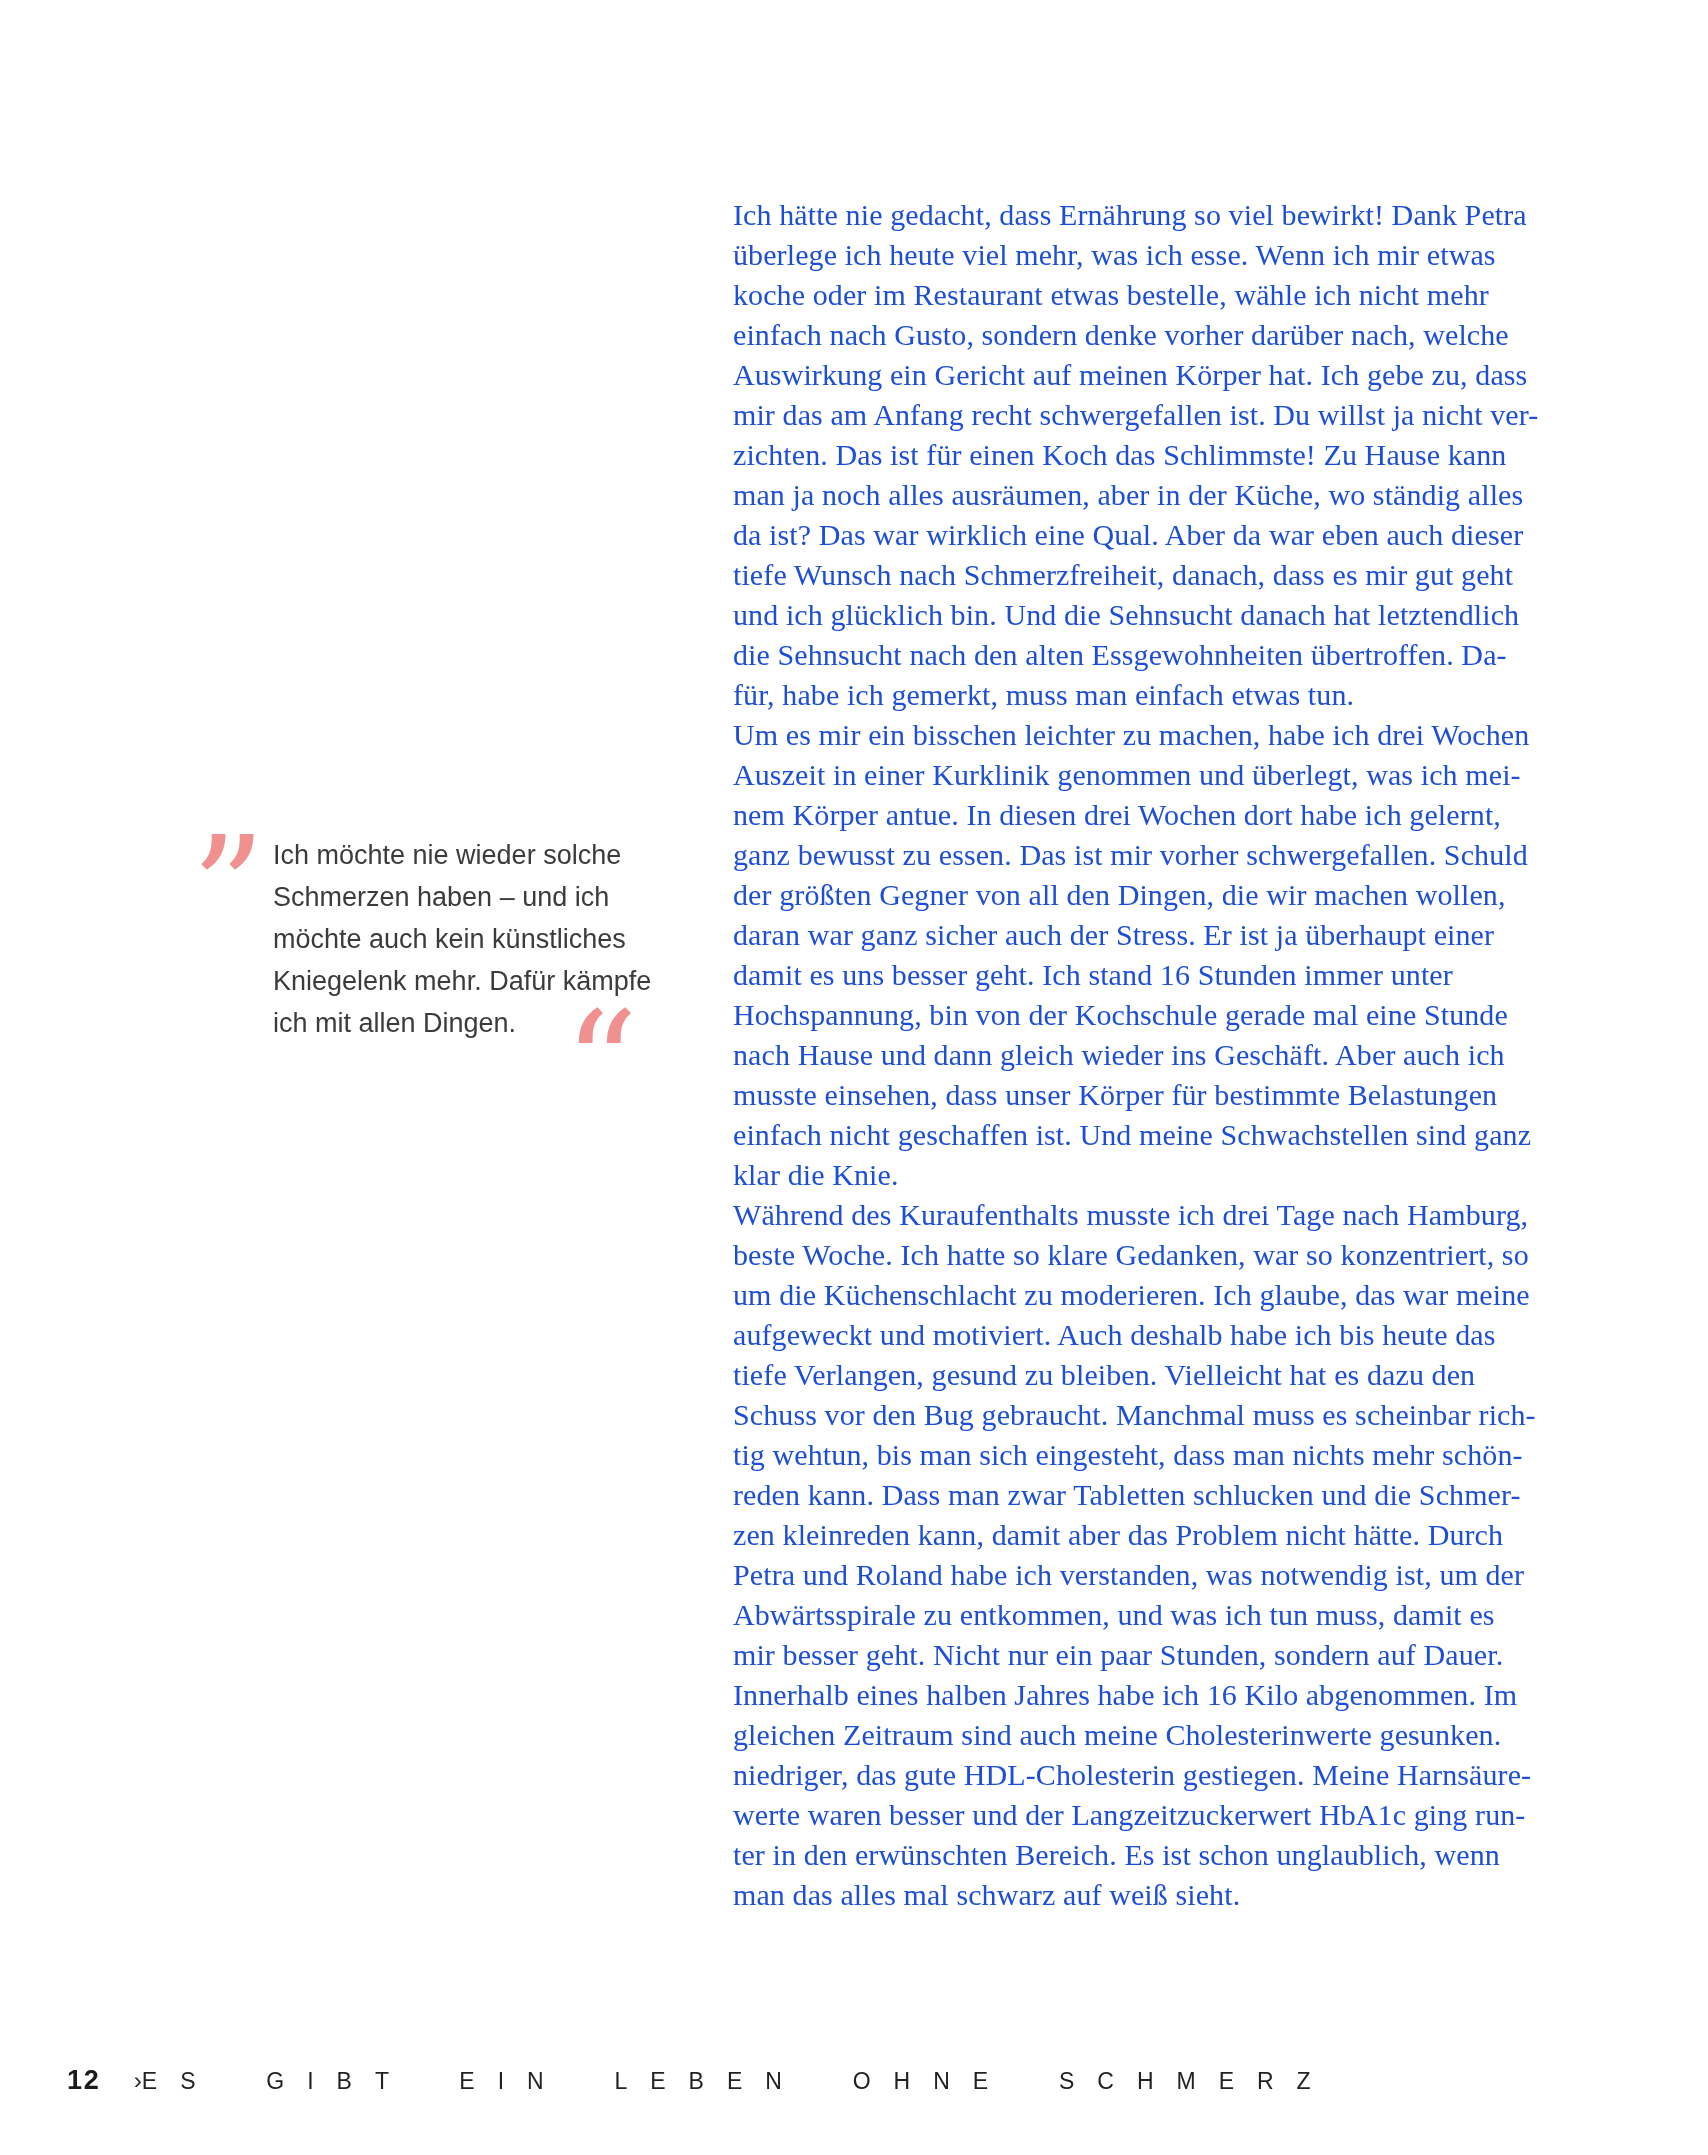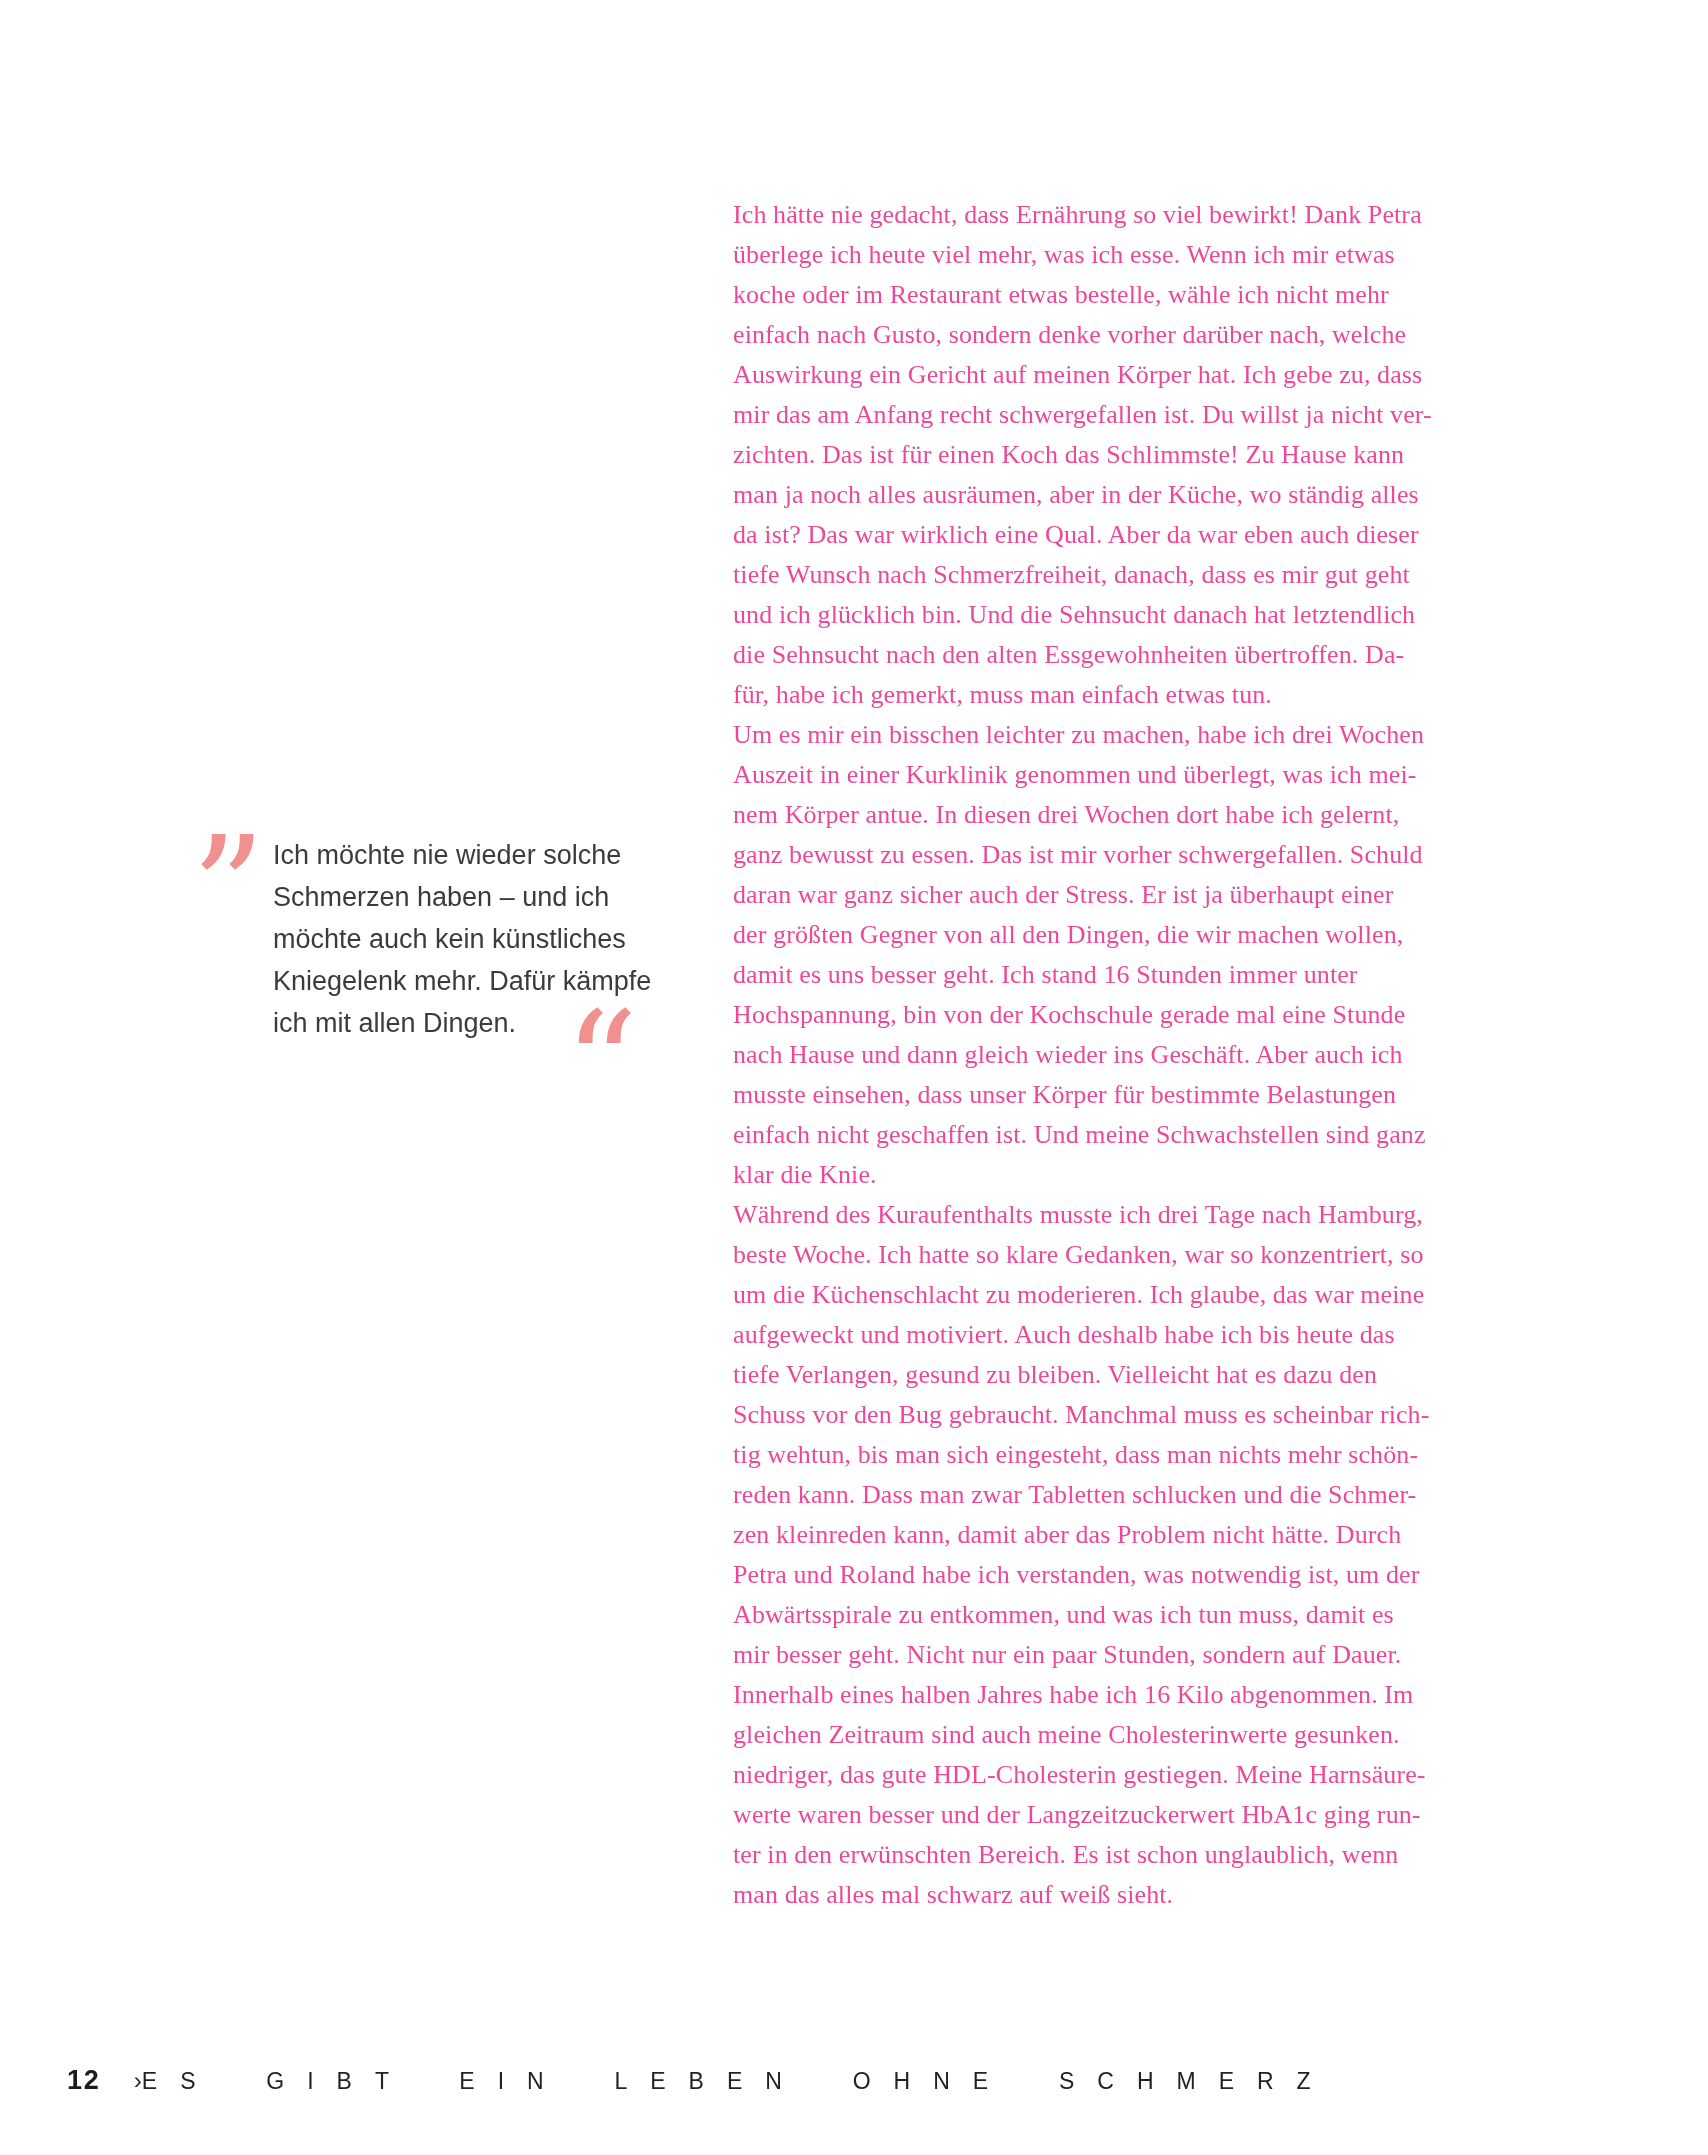--- a/index.html
+++ b/index.html
@@ -8,23 +8,23 @@
     width:1708px;height:2155px;
     background:#ffffff;
     overflow:hidden;
     font-family:"Liberation Serif",serif;
   }
   
   .body-col{
     position:absolute;
     left:733px;top:195px;
     width:843px;
-    font-size:26px;
+    font-size:30px;
     line-height:40px;
-    color:#ec4899;
+    color:#1d4ed8;
     letter-spacing:0.1px;
   }
   .body-col .line{
     white-space:nowrap;
     height:40px;
   }
   
   .quote-col{
     position:absolute;
     left:273px;top:834px;
@@ -94,22 +94,22 @@
       <div class="line">man ja noch alles ausräumen, aber in der Küche, wo ständig alles</div>
       <div class="line">da ist? Das war wirklich eine Qual. Aber da war eben auch dieser</div>
       <div class="line">tiefe Wunsch nach Schmerzfreiheit, danach, dass es mir gut geht</div>
       <div class="line">und ich glücklich bin. Und die Sehnsucht danach hat letztendlich</div>
       <div class="line">die Sehnsucht nach den alten Essgewohnheiten übertroffen. Da-</div>
       <div class="line">für, habe ich gemerkt, muss man einfach etwas tun.</div>
       <div class="line">Um es mir ein bisschen leichter zu machen, habe ich drei Wochen</div>
       <div class="line">Auszeit in einer Kurklinik genommen und überlegt, was ich mei-</div>
       <div class="line">nem Körper antue. In diesen drei Wochen dort habe ich gelernt,</div>
       <div class="line">ganz bewusst zu essen. Das ist mir vorher schwergefallen. Schuld</div>
+      <div class="line">der größten Gegner von all den Dingen, die wir machen wollen,</div>
       <div class="line">daran war ganz sicher auch der Stress. Er ist ja überhaupt einer</div>
-      <div class="line">der größten Gegner von all den Dingen, die wir machen wollen,</div>
       <div class="line">damit es uns besser geht. Ich stand 16 Stunden immer unter</div>
       <div class="line">Hochspannung, bin von der Kochschule gerade mal eine Stunde</div>
       <div class="line">nach Hause und dann gleich wieder ins Geschäft. Aber auch ich</div>
       <div class="line">musste einsehen, dass unser Körper für bestimmte Belastungen</div>
       <div class="line">einfach nicht geschaffen ist. Und meine Schwachstellen sind ganz</div>
       <div class="line">klar die Knie.</div>
       <div class="line">Während des Kuraufenthalts musste ich drei Tage nach Hamburg,</div>
       <div class="line">beste Woche. Ich hatte so klare Gedanken, war so konzentriert, so</div>
       <div class="line">um die Küchenschlacht zu moderieren. Ich glaube, das war meine</div>
       <div class="line">aufgeweckt und motiviert. Auch deshalb habe ich bis heute das</div>

